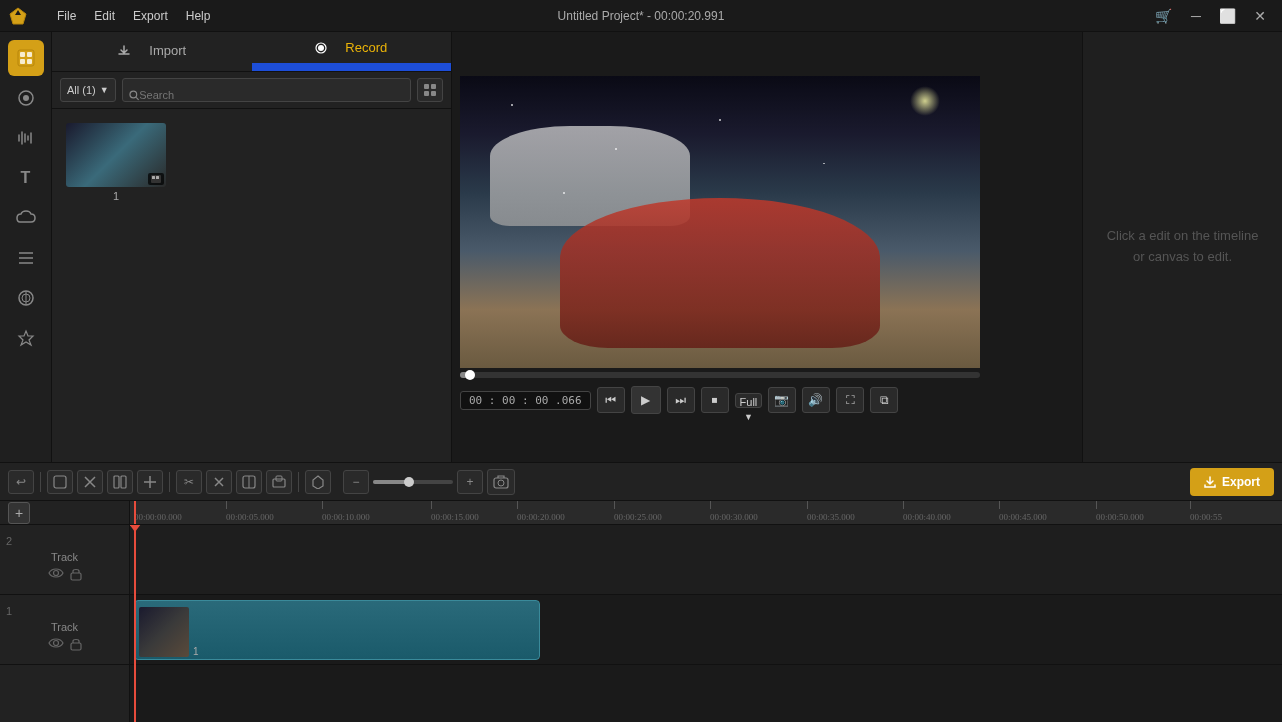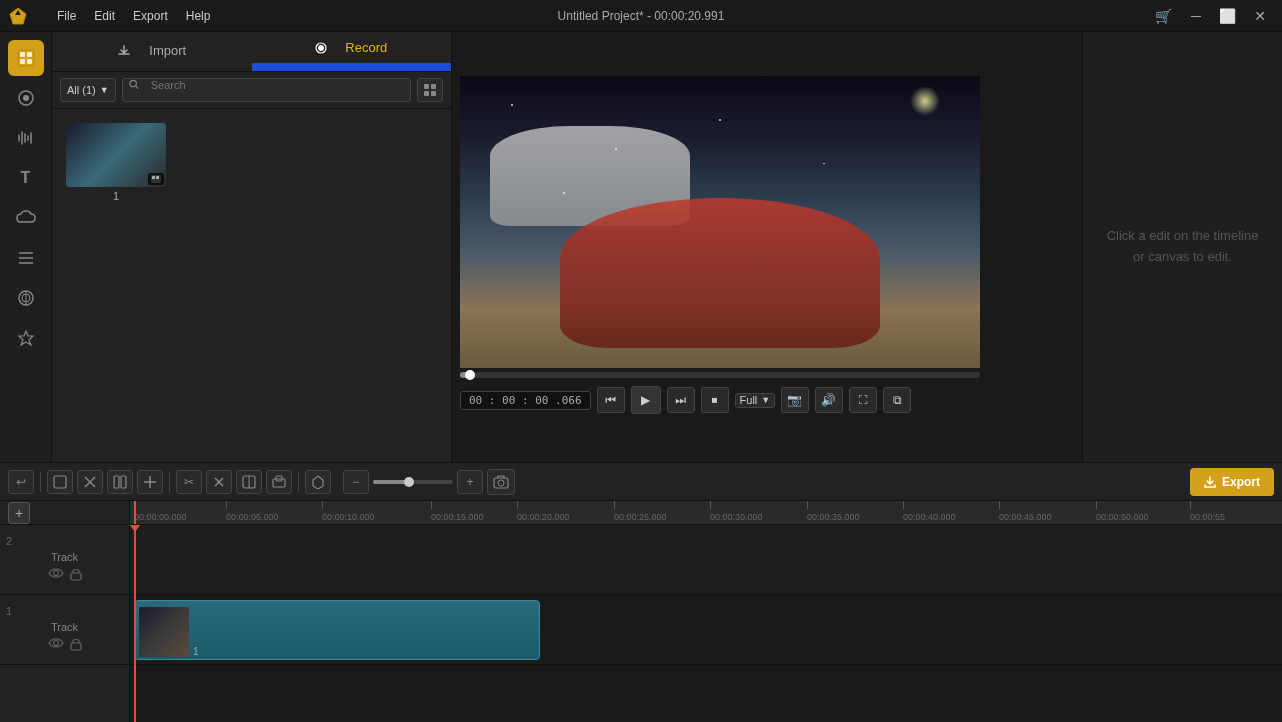--- a/index.html
+++ b/index.html
@@ -153,23 +153,23 @@
       cursor: pointer;
       gap: 4px;
     }
     .media-search {
       flex: 1;
       background: #2a2a2a;
       border: 1px solid #444;
       border-radius: 3px;
       height: 24px;
       display: flex;
-      align-items: flex-start;
+      align-items: flex-end;
       padding: 0 6px;
-      gap: 12px;
+      gap: 0;
       color: #888;
       font-size: 11px;
     }
     .media-search input {
       background: transparent;
       border: none;
       outline: none;
       color: #ccc;
       font-size: 11px;
       width: 100%;
@@ -325,20 +325,21 @@
       border: 1px solid #444;
       color: #ccc;
       font-size: 11px;
       padding: 2px 4px;
       border-radius: 3px;
       display: flex;
       align-items: center;
       gap: 4px;
       cursor: pointer;
       height: 15px;
+      flex-direction: column;
     }
 
     
     #right-panel {
       width: 200px;
       background: #1f1f1f;
       display: flex;
       align-items: center;
       justify-content: center;
       padding: 20px;
@@ -479,20 +480,21 @@
     }
     .ruler-mark {
       position: absolute;
       top: 0;
       height: 100%;
       display: flex;
       align-items: flex-end;
       padding-bottom: 2px;
       font-size: 9px;
       color: #666;
+      font-family: Liberation Serif, serif;
     }
     .ruler-mark::before {
       content: '';
       position: absolute;
       top: 0;
       left: 0;
       width: 1px;
       height: 8px;
       background: #555;
     }

